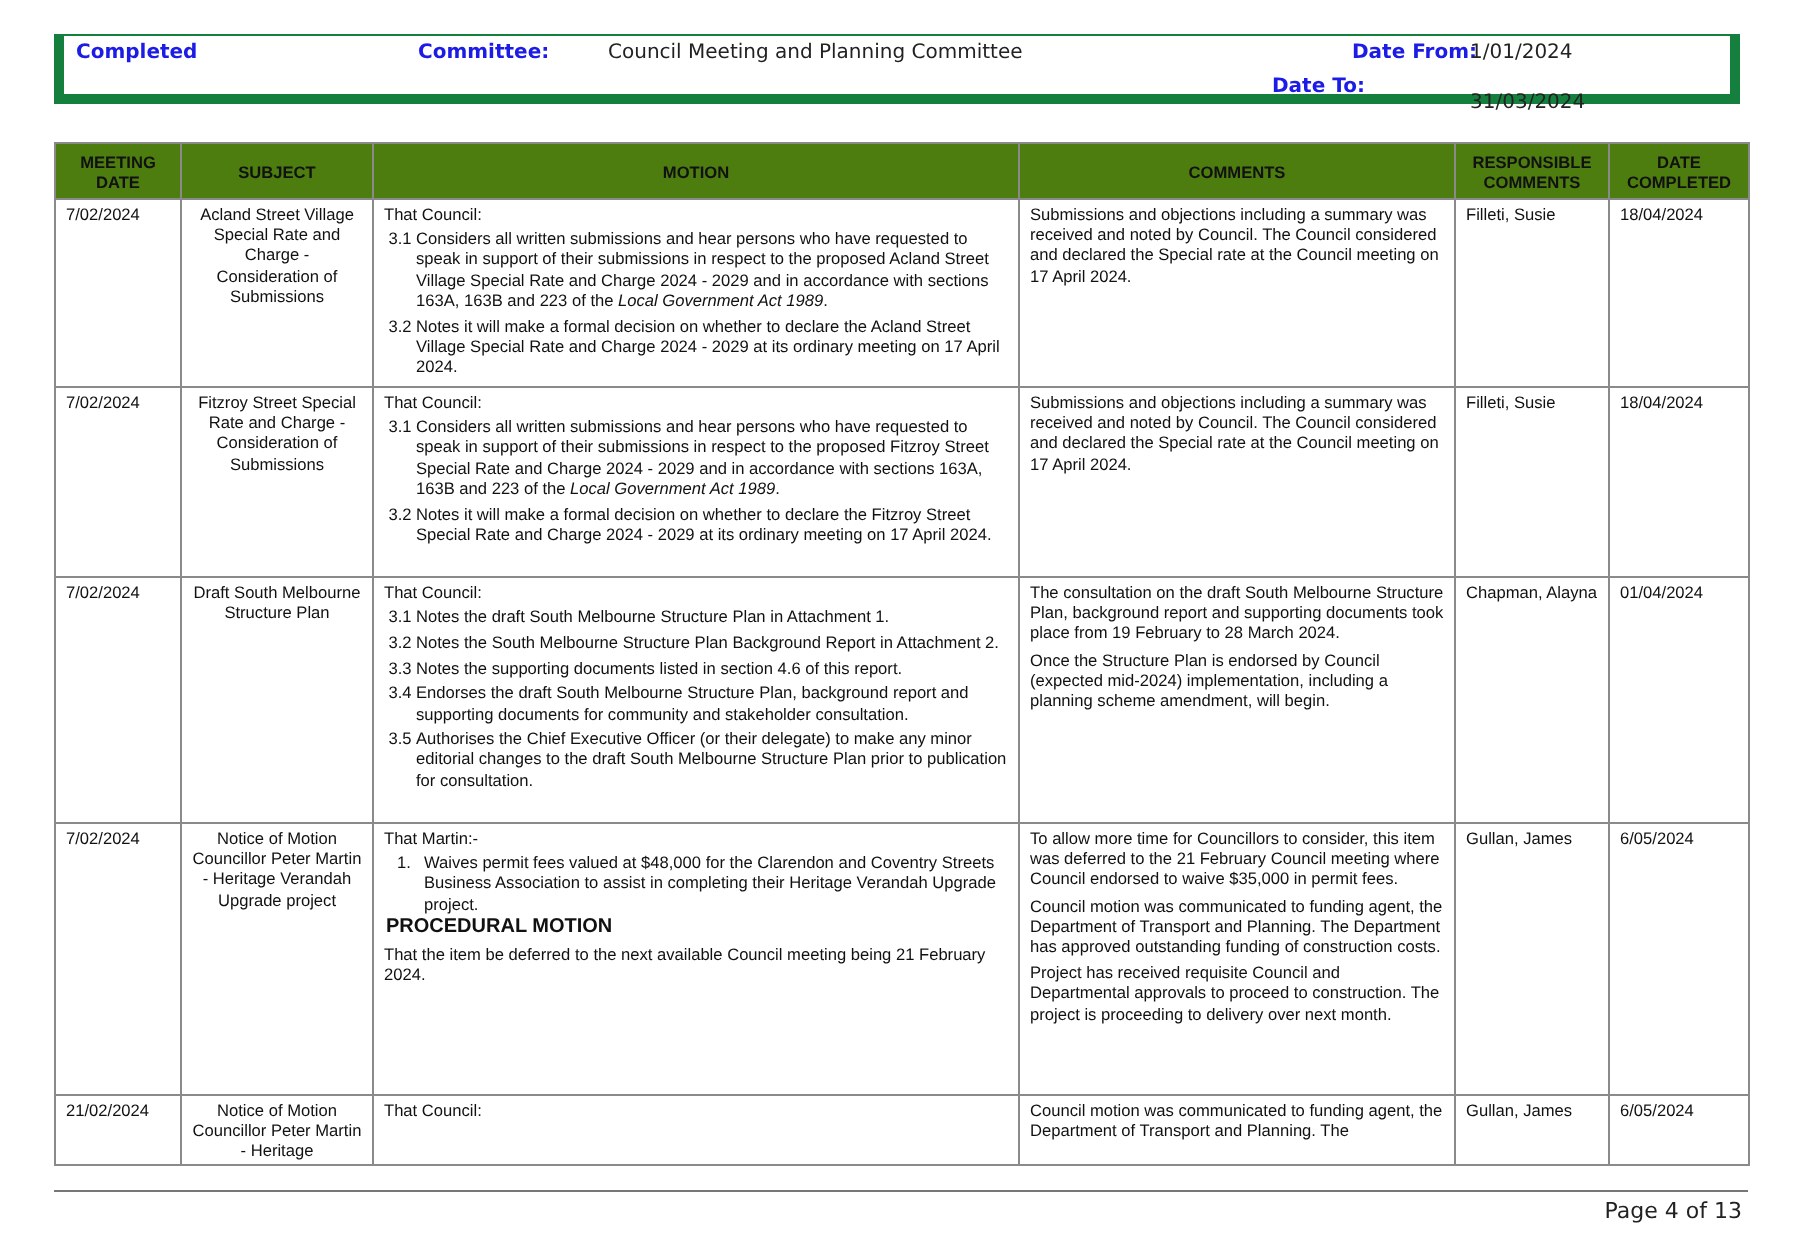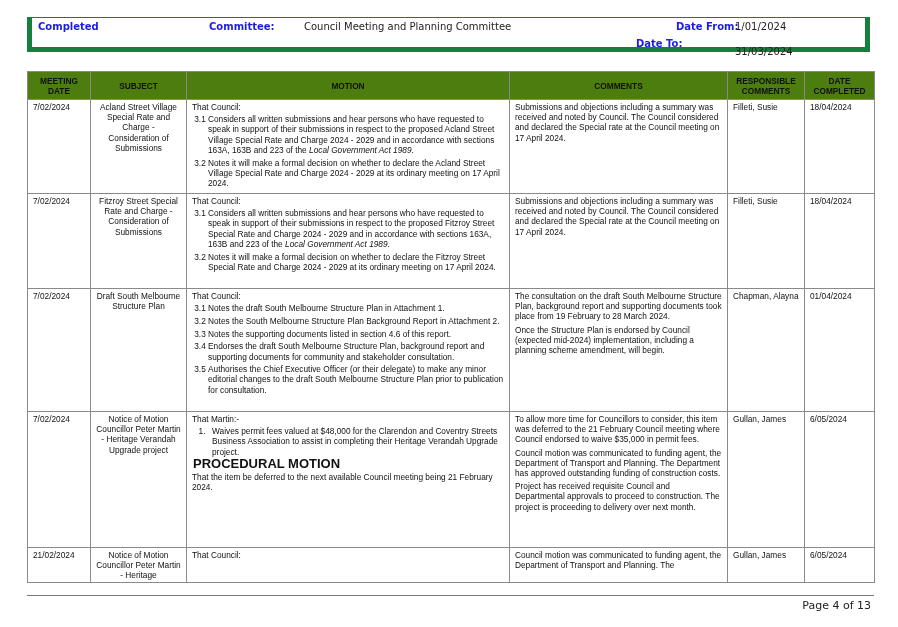--- a/index.html
+++ b/index.html
@@ -34,21 +34,21 @@
     background: #4d7c0f; font-weight: bold; text-align: center; vertical-align: middle;
     font-size: 8.3px; line-height: 10px; padding: 2px 3px;
   }
   td.subject { text-align: center; }
   td.motion, td.comments { padding-left: 5px; padding-right: 5px; }
   .intro { margin: 0 0 2px 0; }
   .item { display: flex; margin: 0 0 2.5px 0; }
   .item .num { width: 16px; flex: none; text-align: center; }
   .item .num.wide { width: 20px; }
   .item .txt { flex: 1; }
-  .proc-heading { font-weight: bold; font-size: 13px; margin: 2px 0 2px 1px; }
+  .proc-heading { font-weight: bold; font-size: 10px; margin: 2px 0 2px 1px; }
   .para { margin: 0 0 3px 0; }
   .c-para { margin: 0 0 3px 0; }
   i { font-style: italic; }
 
   .footer-line {
     position: absolute; left: 27px; top: 595px; width: 847px; height: 0;
     border-top: 1.2px solid #777;
   }
   .page-num {
     position: absolute; right: 27px; top: 599px;

